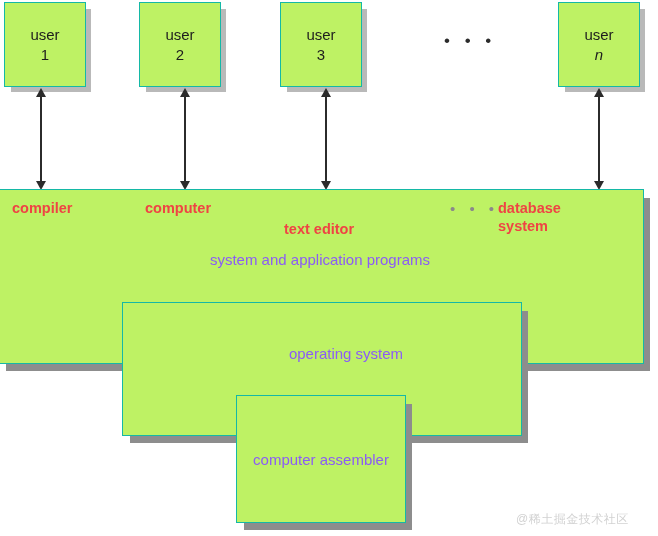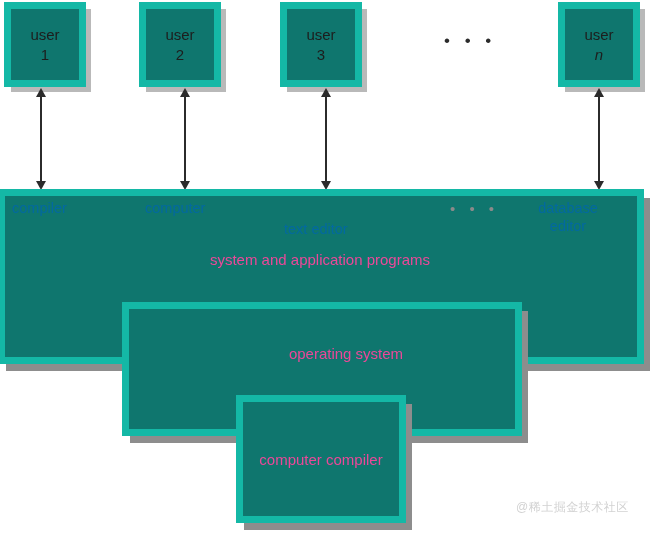--- a/index.html
+++ b/index.html
@@ -14,22 +14,22 @@
     position: relative;
     width: 658px;
     height: 536px;
     background: #ffffff;
     overflow: hidden;
   }
 
   
   .box {
     position: absolute;
-    background: #0f766e;
-    border: 7px solid #14b8a6;
+    background: #bef264;
+    border: 1px solid #14b8a6;
     box-sizing: border-box;
     box-shadow: 6px 6px 0 -1px #b9b9b9;
   }
   .box.deep {
     box-shadow: 7px 8px 0 -1px #8d8d8d;
   }
 
   
   .user-box {
     display: flex;
@@ -74,30 +74,31 @@
   }
   .arrow .head.down {
     bottom: 0;
     border-top: 9px solid #2b2b2b;
   }
 
   
   .prog-label {
     position: absolute;
     font-size: 14.5px;
-    color: #0369a1;
+    color: #ef4444;
     white-space: nowrap;
     line-height: 1.22;
+    font-weight: bold;
   }
-  .prog-label.right  { text-align: center; }
+  .prog-label.right  { text-align: left; }
 
   .band-title {
     position: absolute;
     font-size: 15px;
-    color: #ec4899;
+    color: #8b5cf6;
     white-space: nowrap;
     text-align: center;
   }
 
   .dots {
     position: absolute;
     font-size: 17px;
     letter-spacing: 5px;
     color: #2b2b2b;
     white-space: nowrap;
@@ -169,28 +170,28 @@
   <div class="prog-label" style="left:12px; top:200px;">compiler</div>
 
   <div class="prog-label" style="left:145px; top:200px;">computer</div>
 
   <div class="prog-label" style="left:284px; top:200px;margin-top:21px;">text editor</div>
 
   <div class="dots faint" style="left:450px; top:200px;">•  •  •</div>
 
   <div class="prog-label right" style="left:498px; top:200px; width:140px;">
     <div>database</div>
-    <div>editor</div>
+    <div>system</div>
   </div>
 
   <div class="band-title" style="left:120px; top:251px; width:400px;">system and application programs</div>
 
   <div class="box deep" style="left:122px; top:302px; width:400px; height:134px;">
   </div>
   <div class="band-title" style="left:122px; top:345px; width:448px;">operating system</div>
 
   <div class="box deep" style="left:236px; top:395px; width:170px; height:128px;">
   </div>
-  <div class="band-title" style="left:236px; top:451px; width:170px;">computer compiler</div>
+  <div class="band-title" style="left:236px; top:451px; width:170px;">computer assembler</div>
 
-  <div class="watermark" style="left:516px; top:499px;text-align:right;">@稀土掘金技术社区</div>
+  <div class="watermark" style="left:516px; top:511px;text-align:right;">@稀土掘金技术社区</div>
 
 </div>
 
 </body></html>

